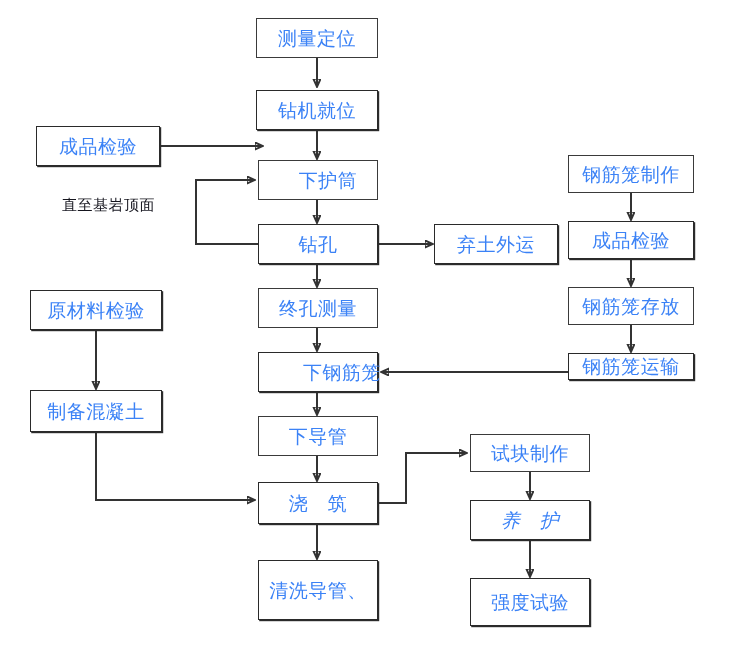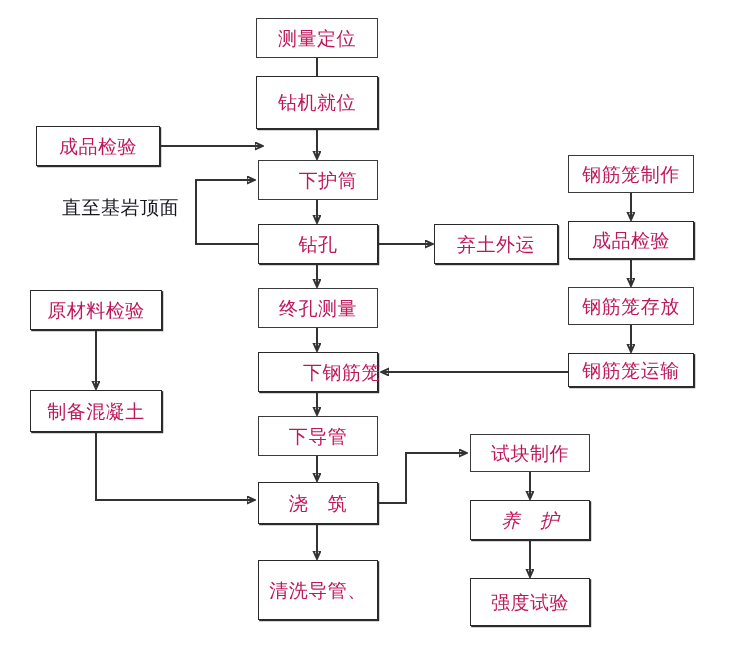--- a/index.html
+++ b/index.html
@@ -18,36 +18,36 @@
     overflow: hidden;
   }
   .node {
     position: absolute;
     box-sizing: border-box;
     background: #ffffff;
     border: 1.5px solid #3a3a3a;
     display: flex;
     align-items: center;
     justify-content: center;
-    color: #be185d;
+    color: #3b82f6;
     font-size: 19px;
     letter-spacing: 0.5px;
     white-space: pre;
     line-height: 1;
     font-family: "DejaVu Sans", "Liberation Sans", sans-serif;
   }
   
   .node.bold {
     border: 1.5px solid #2a2a2a;
     box-shadow: 1.2px 1.2px 0 0 #2b2b2b;
   }
   .freetext {
     position: absolute;
     color: #15151e;
-    font-size: 19px;
+    font-size: 15px;
     letter-spacing: 0.5px;
     white-space: pre;
     line-height: 1;
   }
   svg#wires {
     position: absolute;
     left: 0;
     top: 0;
     width: 732px;
     height: 645px;
@@ -104,35 +104,35 @@
     <line x1="568" y1="372" x2="382" y2="372" marker-end="url(#ah)"></line>
 
     <path d="M378,503 L406,503 L406,453 L466,453" marker-end="url(#ah)"></path>
 
     <line x1="530" y1="472" x2="530" y2="498" marker-end="url(#ah)"></line>
 
     <line x1="530" y1="540" x2="530" y2="576" marker-end="url(#ah)"></line>
   </svg>
 
   <div class="node" style="left: 256px; top: 18px; width: 122px; height: 40px;">测量定位</div>
-  <div class="node bold" style="left: 256px; top: 76px; width: 122px; height: 53px;">钻机就位</div>
+  <div class="node bold" style="left: 256px; top: 90px; width: 122px; height: 40px;">钻机就位</div>
   <div class="node bold" style="left: 36px; top: 126px; width: 124px; height: 40px;">成品检验</div>
   <div class="node" style="left: 258px; top: 160px; width: 120px; height: 40px; padding-left: 20px;">下护筒</div>
   <div class="node bold" style="left: 258px; top: 224px; width: 120px; height: 40px;">钻孔</div>
   <div class="node bold" style="left: 434px; top: 224px; width: 124px; height: 40px;">弃土外运</div>
   <div class="node" style="left: 258px; top: 288px; width: 120px; height: 40px;">终孔测量</div>
   <div class="node bold" style="left: 258px; top: 352px; width: 120px; height: 40px; padding-left: 48px;">下钢筋笼</div>
   <div class="node" style="left: 258px; top: 416px; width: 120px; height: 40px;">下导管</div>
   <div class="node bold" style="left: 258px; top: 482px; width: 120px; height: 42px;">浇　筑</div>
   <div class="node bold" style="left: 258px; top: 560px; width: 120px; height: 60px;">清洗导管、</div>
   <div class="node bold" style="left: 30px; top: 290px; width: 132px; height: 40px;">原材料检验</div>
   <div class="node bold" style="left: 30px; top: 390px; width: 132px; height: 42px;">制备混凝土</div>
   <div class="node" style="left: 568px; top: 155px; width: 126px; height: 38px;">钢筋笼制作</div>
   <div class="node bold" style="left: 568px; top: 221px; width: 126px; height: 38px;">成品检验</div>
   <div class="node" style="left: 568px; top: 287px; width: 126px; height: 38px;">钢筋笼存放</div>
-  <div class="node bold" style="left: 568px; top: 353px; width: 126px; height: 34px;">钢筋笼运输</div>
+  <div class="node bold" style="left: 568px; top: 353px; width: 126px; height: 27px;">钢筋笼运输</div>
   <div class="node" style="left: 470px; top: 434px; width: 120px; height: 38px;">试块制作</div>
   <div class="node bold" style="left: 470px; top: 500px; width: 120px; height: 40px; font-style: italic;">养　护</div>
   <div class="node bold" style="left: 470px; top: 578px; width: 120px; height: 48px; text-align: center;">强度试验</div>
 
   <div class="freetext" style="left: 62px; top: 198px;">直至基岩顶面</div>
 
 </div>
 
 </body></html>

